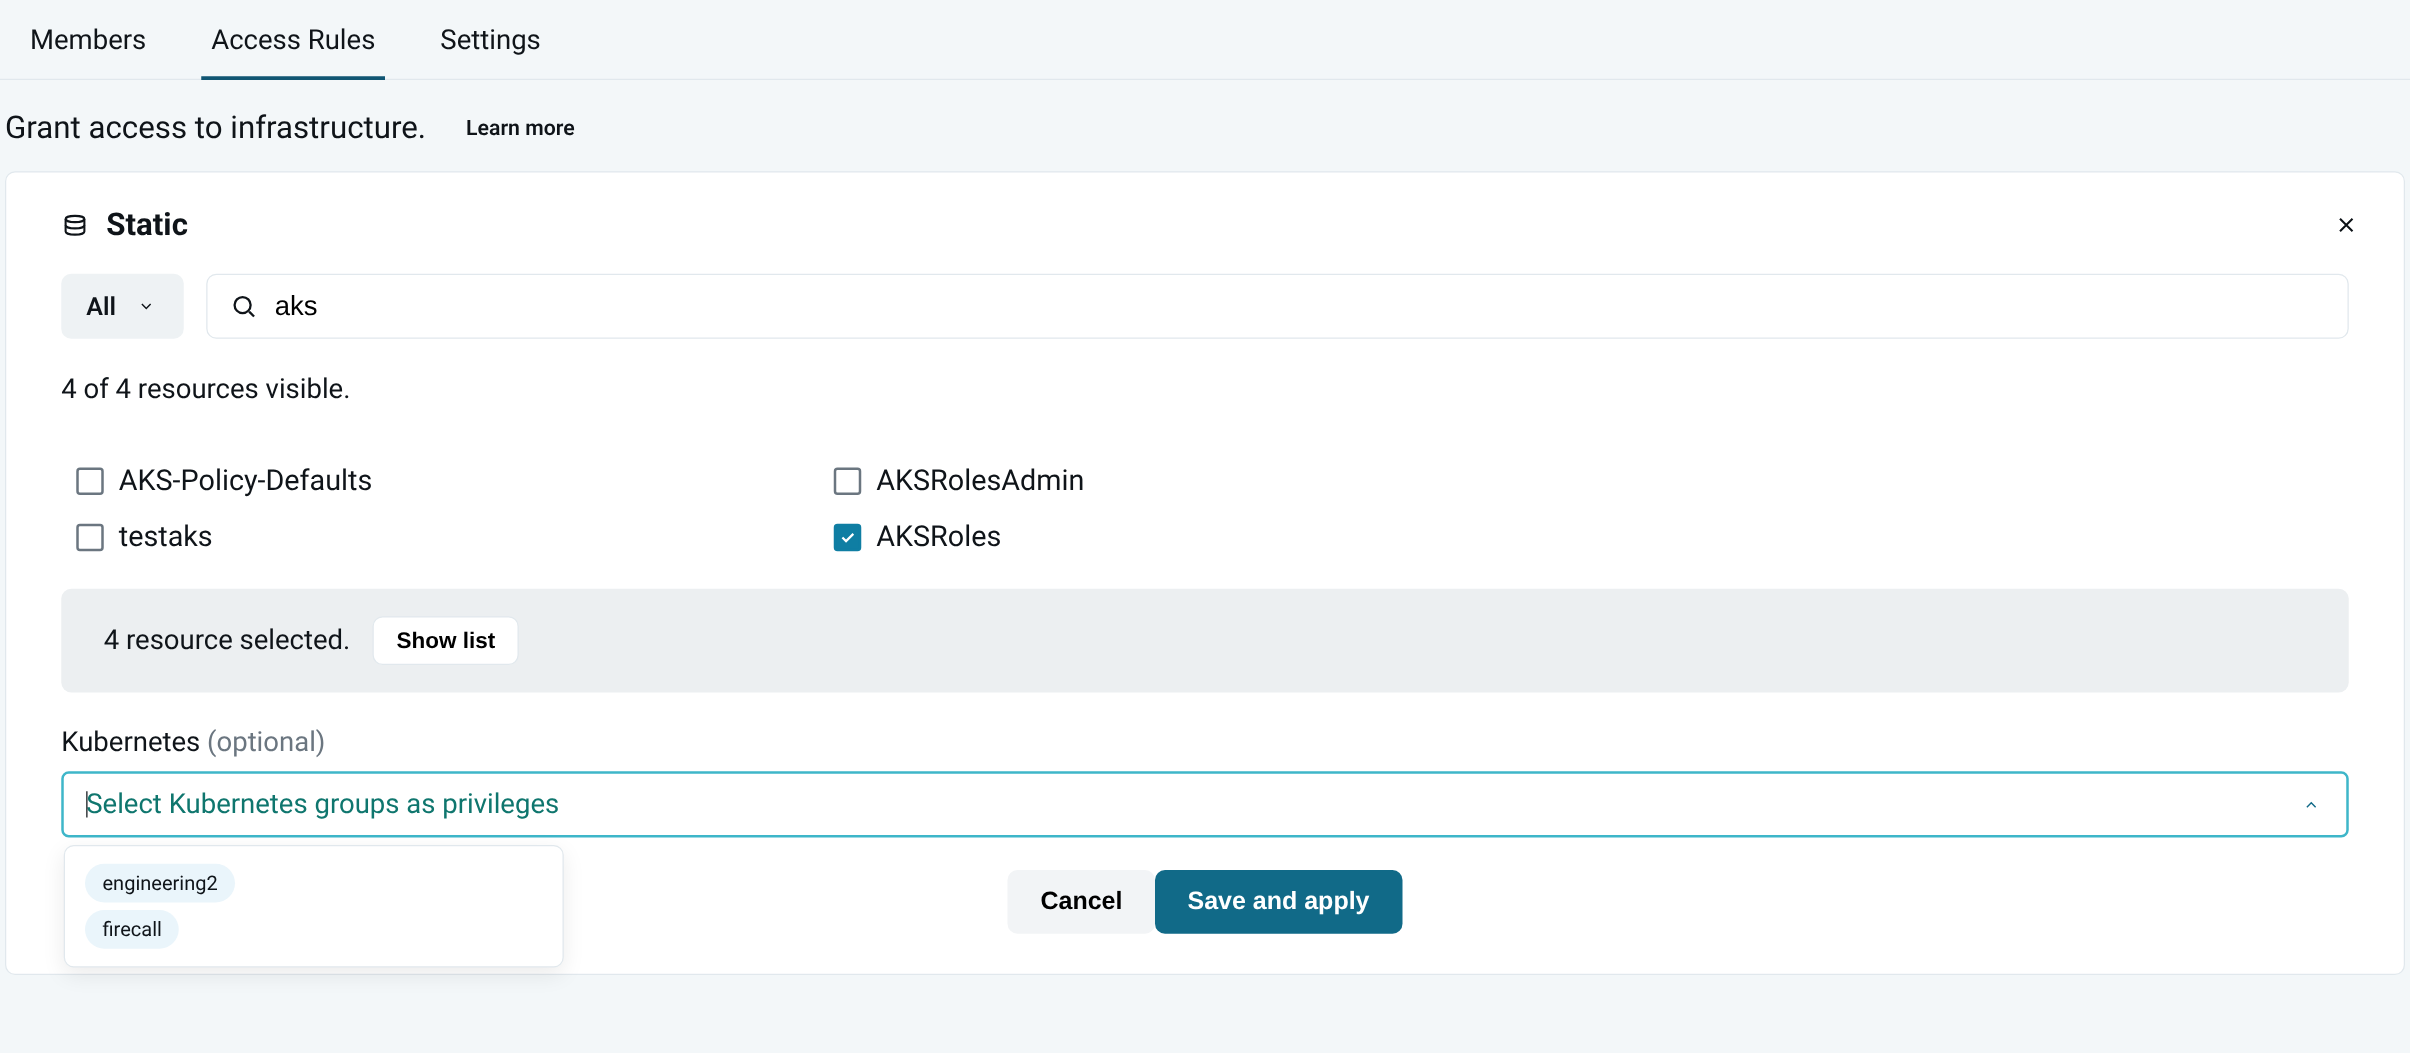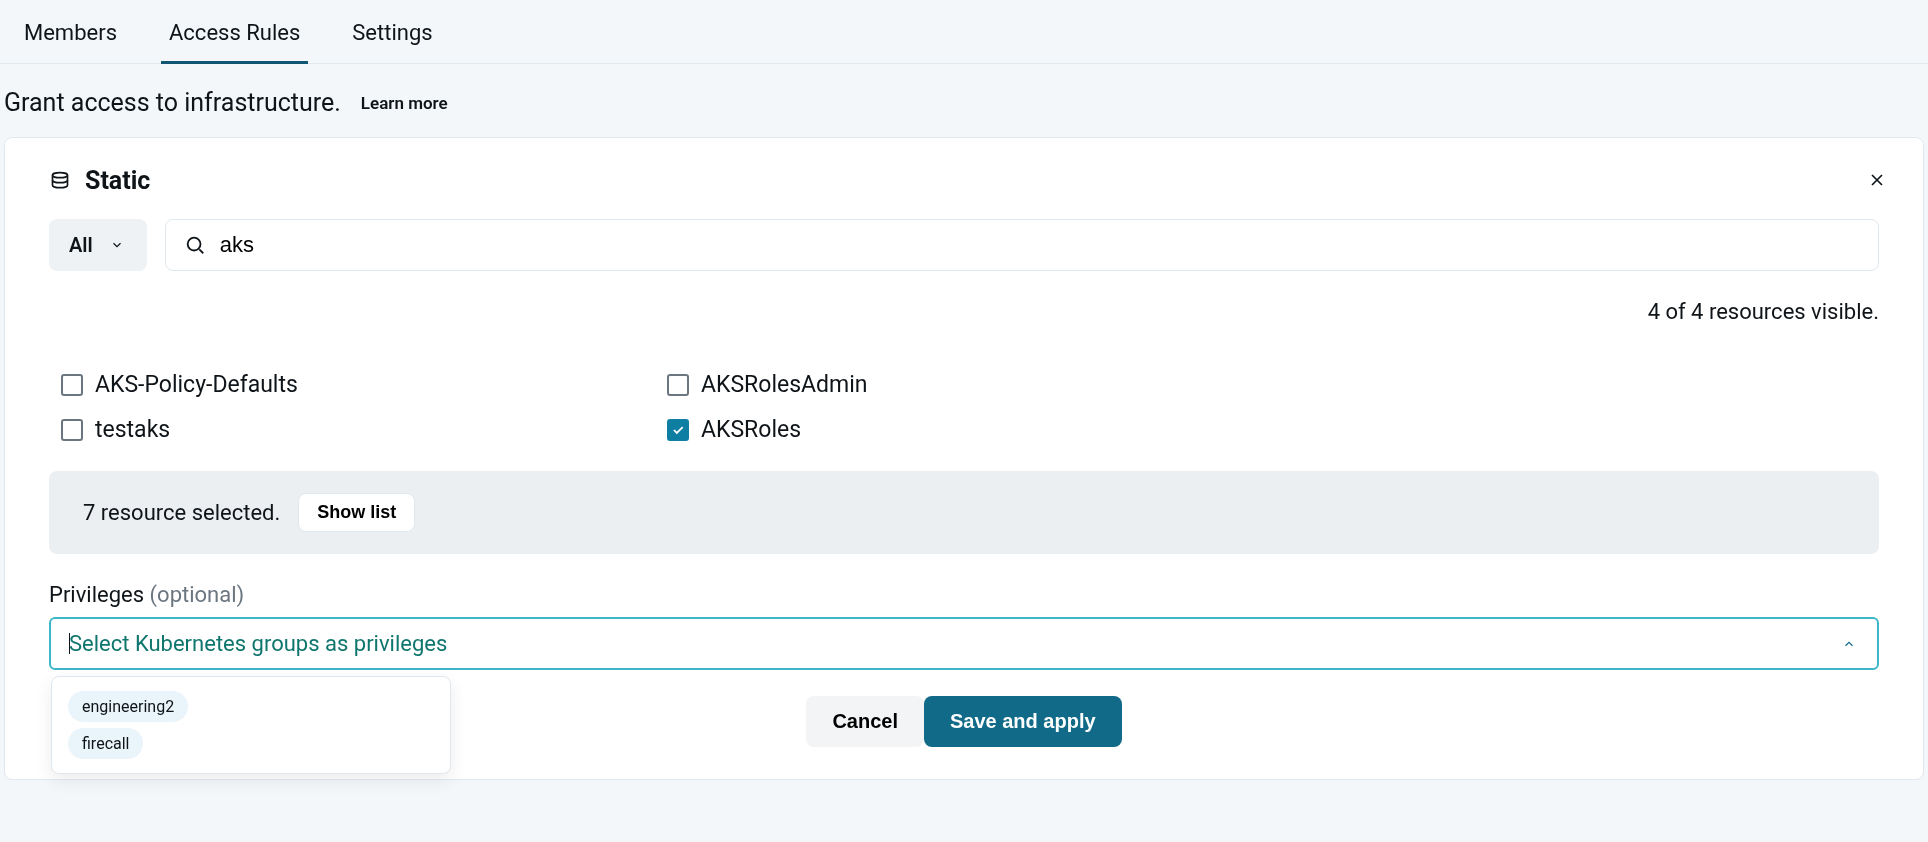--- a/index.html
+++ b/index.html
@@ -30,21 +30,21 @@
   .tab.active::after {
     content: "";
     position: absolute;
     left: 0; right: 0; bottom: -1px;
     height: 3px;
     background: #105673;
   }
   .subhead {
     display: flex;
     align-items: center;
-    gap: 20px;
+    gap: 32px;
     padding: 24px 4px 20px 4px;
     text-align: center;
   }
   .subhead-title {
     font-size: 25px;
     font-weight: 400;
   }
   .learn-more {
     font-size: 17px;
     font-weight: 600;
@@ -106,21 +106,20 @@
     flex: 1;
     border: none;
     outline: none;
     font-size: 22px;
     padding: 12px 0;
     background: transparent;
   }
   .resource-count {
     font-size: 22px;
     margin-bottom: 24px;
-    text-align: right;
   }
   .resource-grid {
     display: grid;
     grid-template-columns: 1fr 1fr 1fr;
     row-gap: 18px;
     margin-bottom: 28px;
     padding-left: 12px;
     margin-top: 47px;
   }
   .resource-item {
@@ -321,26 +320,26 @@
         <svg width="14" height="14" viewBox="0 0 24 24" fill="none" stroke="#fff" stroke-width="3">
           <path d="m5 12 5 5L20 7"></path>
         </svg>
       </span>
       <span>AKSRoles</span>
     </div>
     <div></div>
   </div>
 
   <div class="selected-bar">
-    <span class="selected-text">7 resource selected.</span>
+    <span class="selected-text">4 resource selected.</span>
     <button class="show-list-btn">Show list</button>
   </div>
 
   <div class="priv-label">
-    <span>Privileges</span>
+    <span>Kubernetes</span>
     <span class="optional">(optional)</span>
   </div>
 
   <div class="priv-select">
     <span class="priv-placeholder">
       <span class="caret-blink"></span>
       <span>Select Kubernetes groups as privileges</span>
     </span>
     <span>
       <svg width="20" height="14" viewBox="0 0 24 24" fill="none" stroke="#116a88" stroke-width="2">

